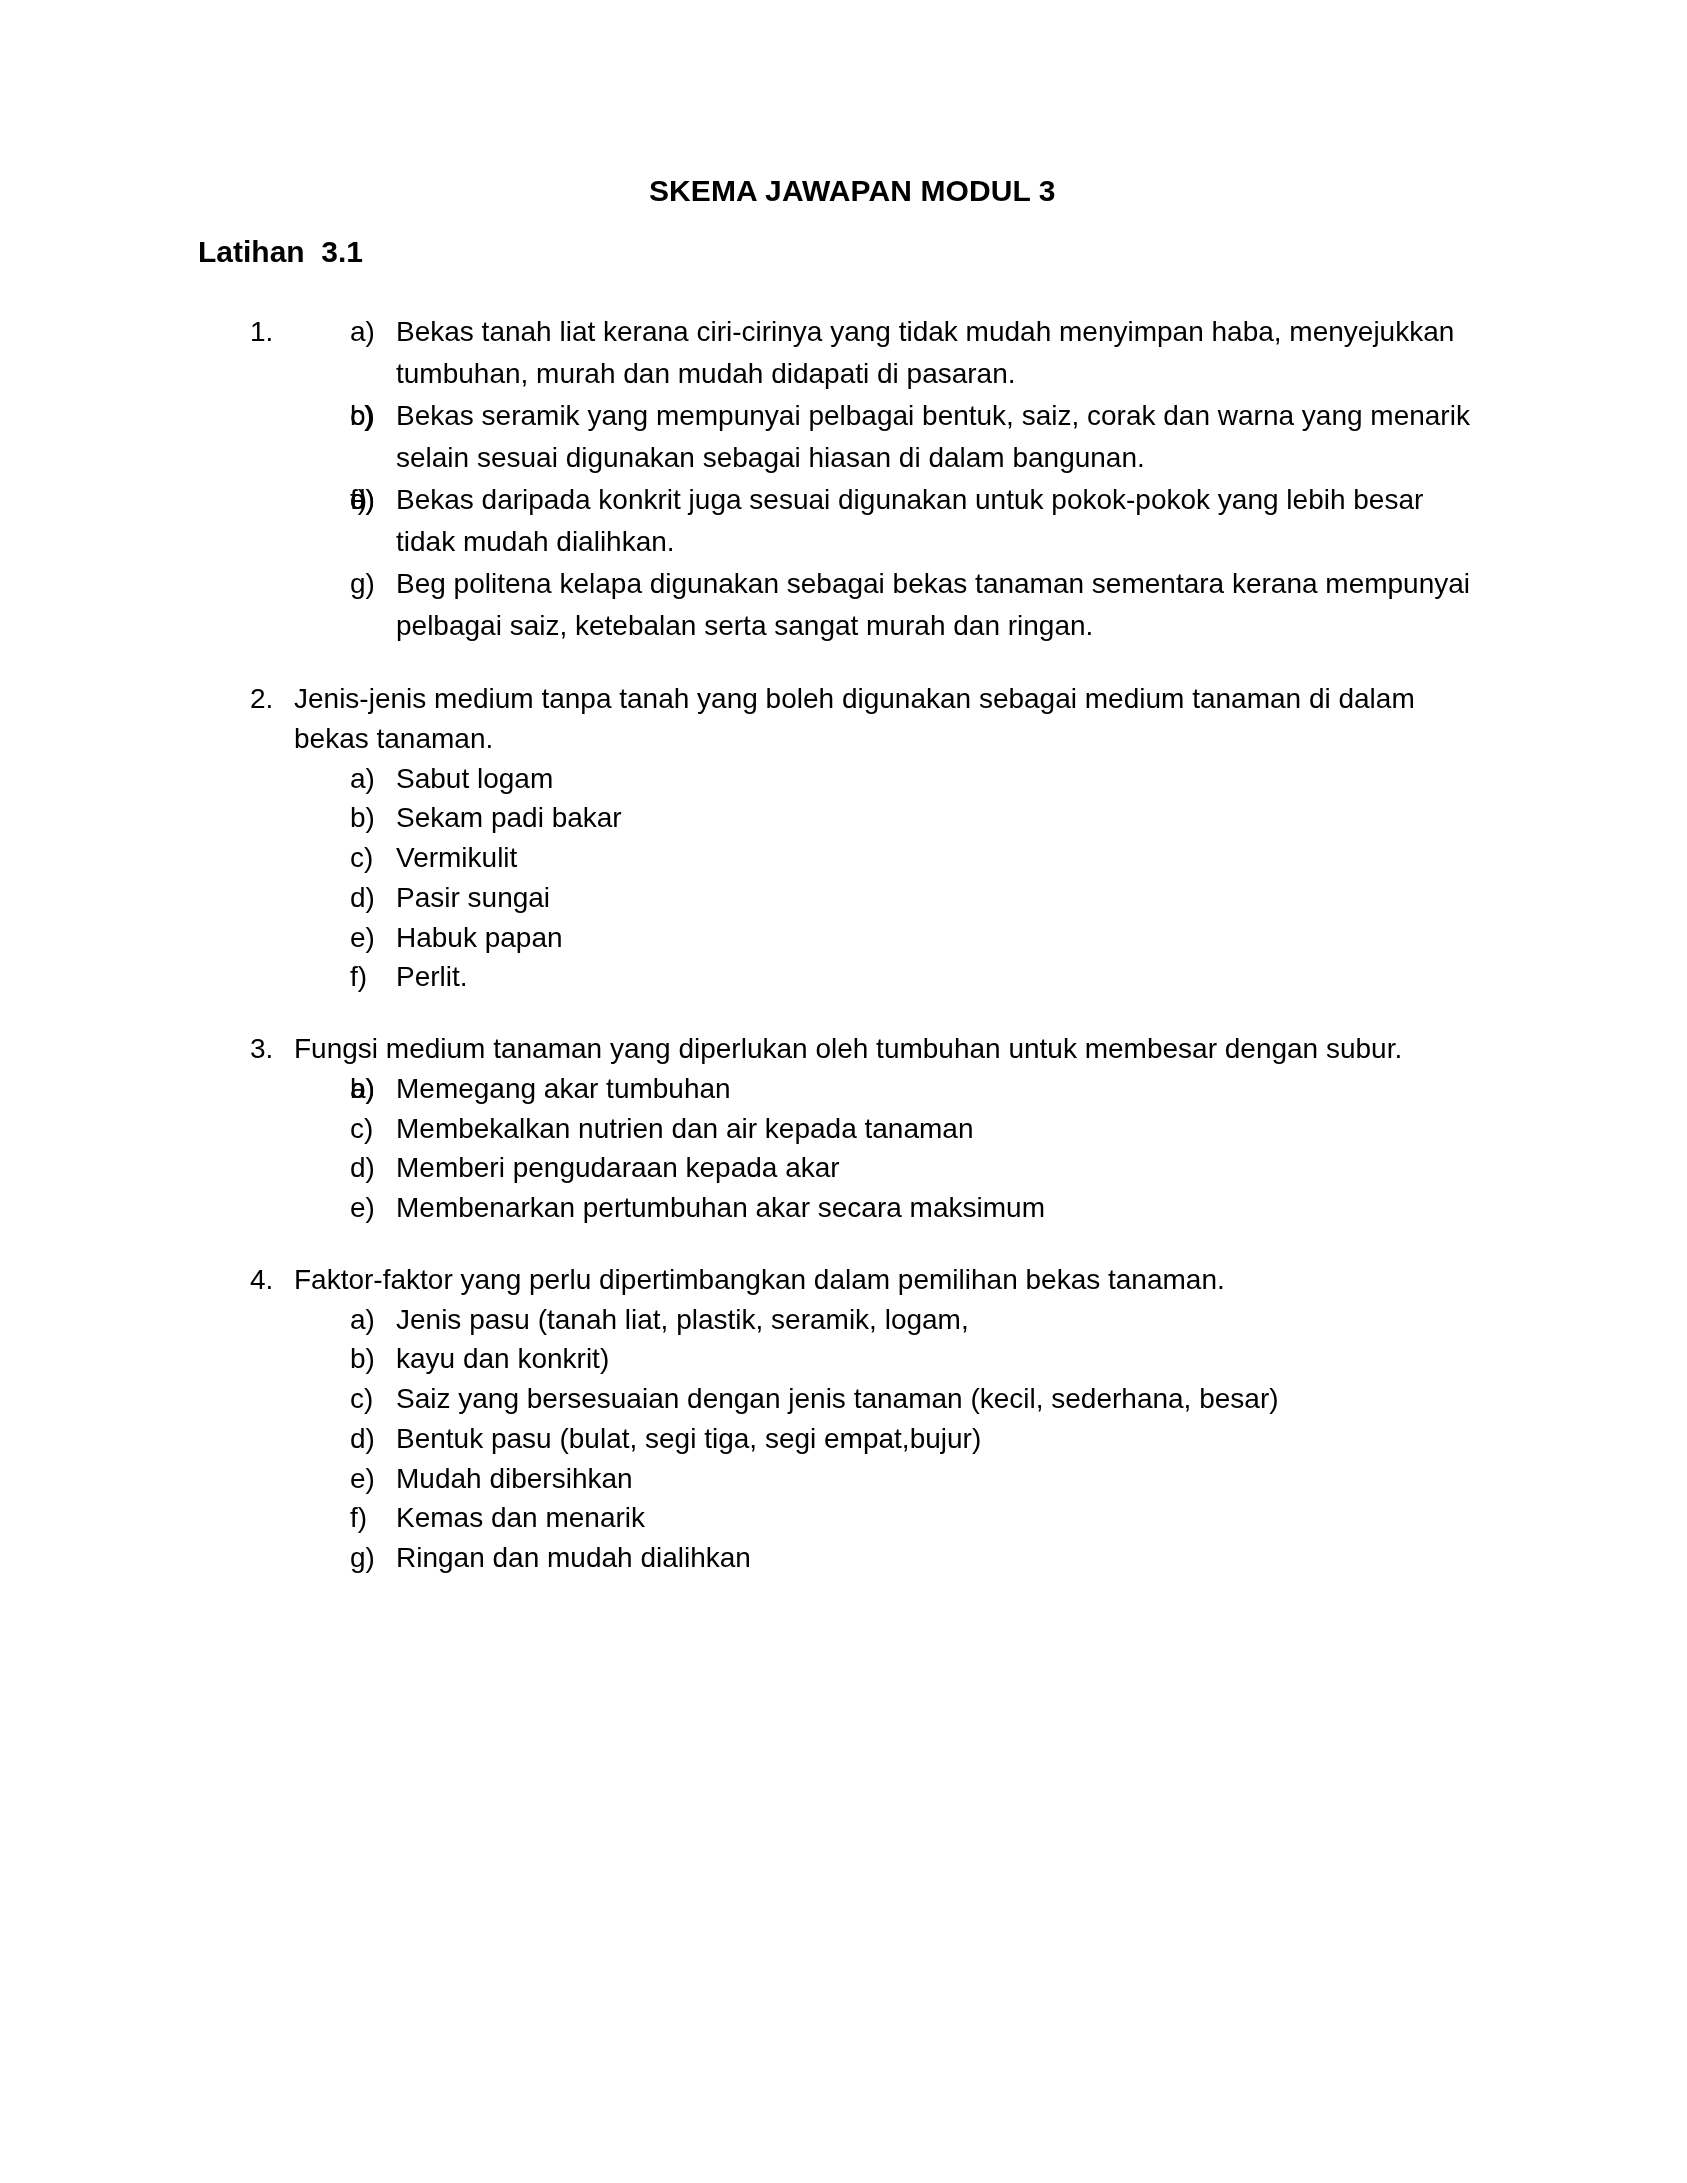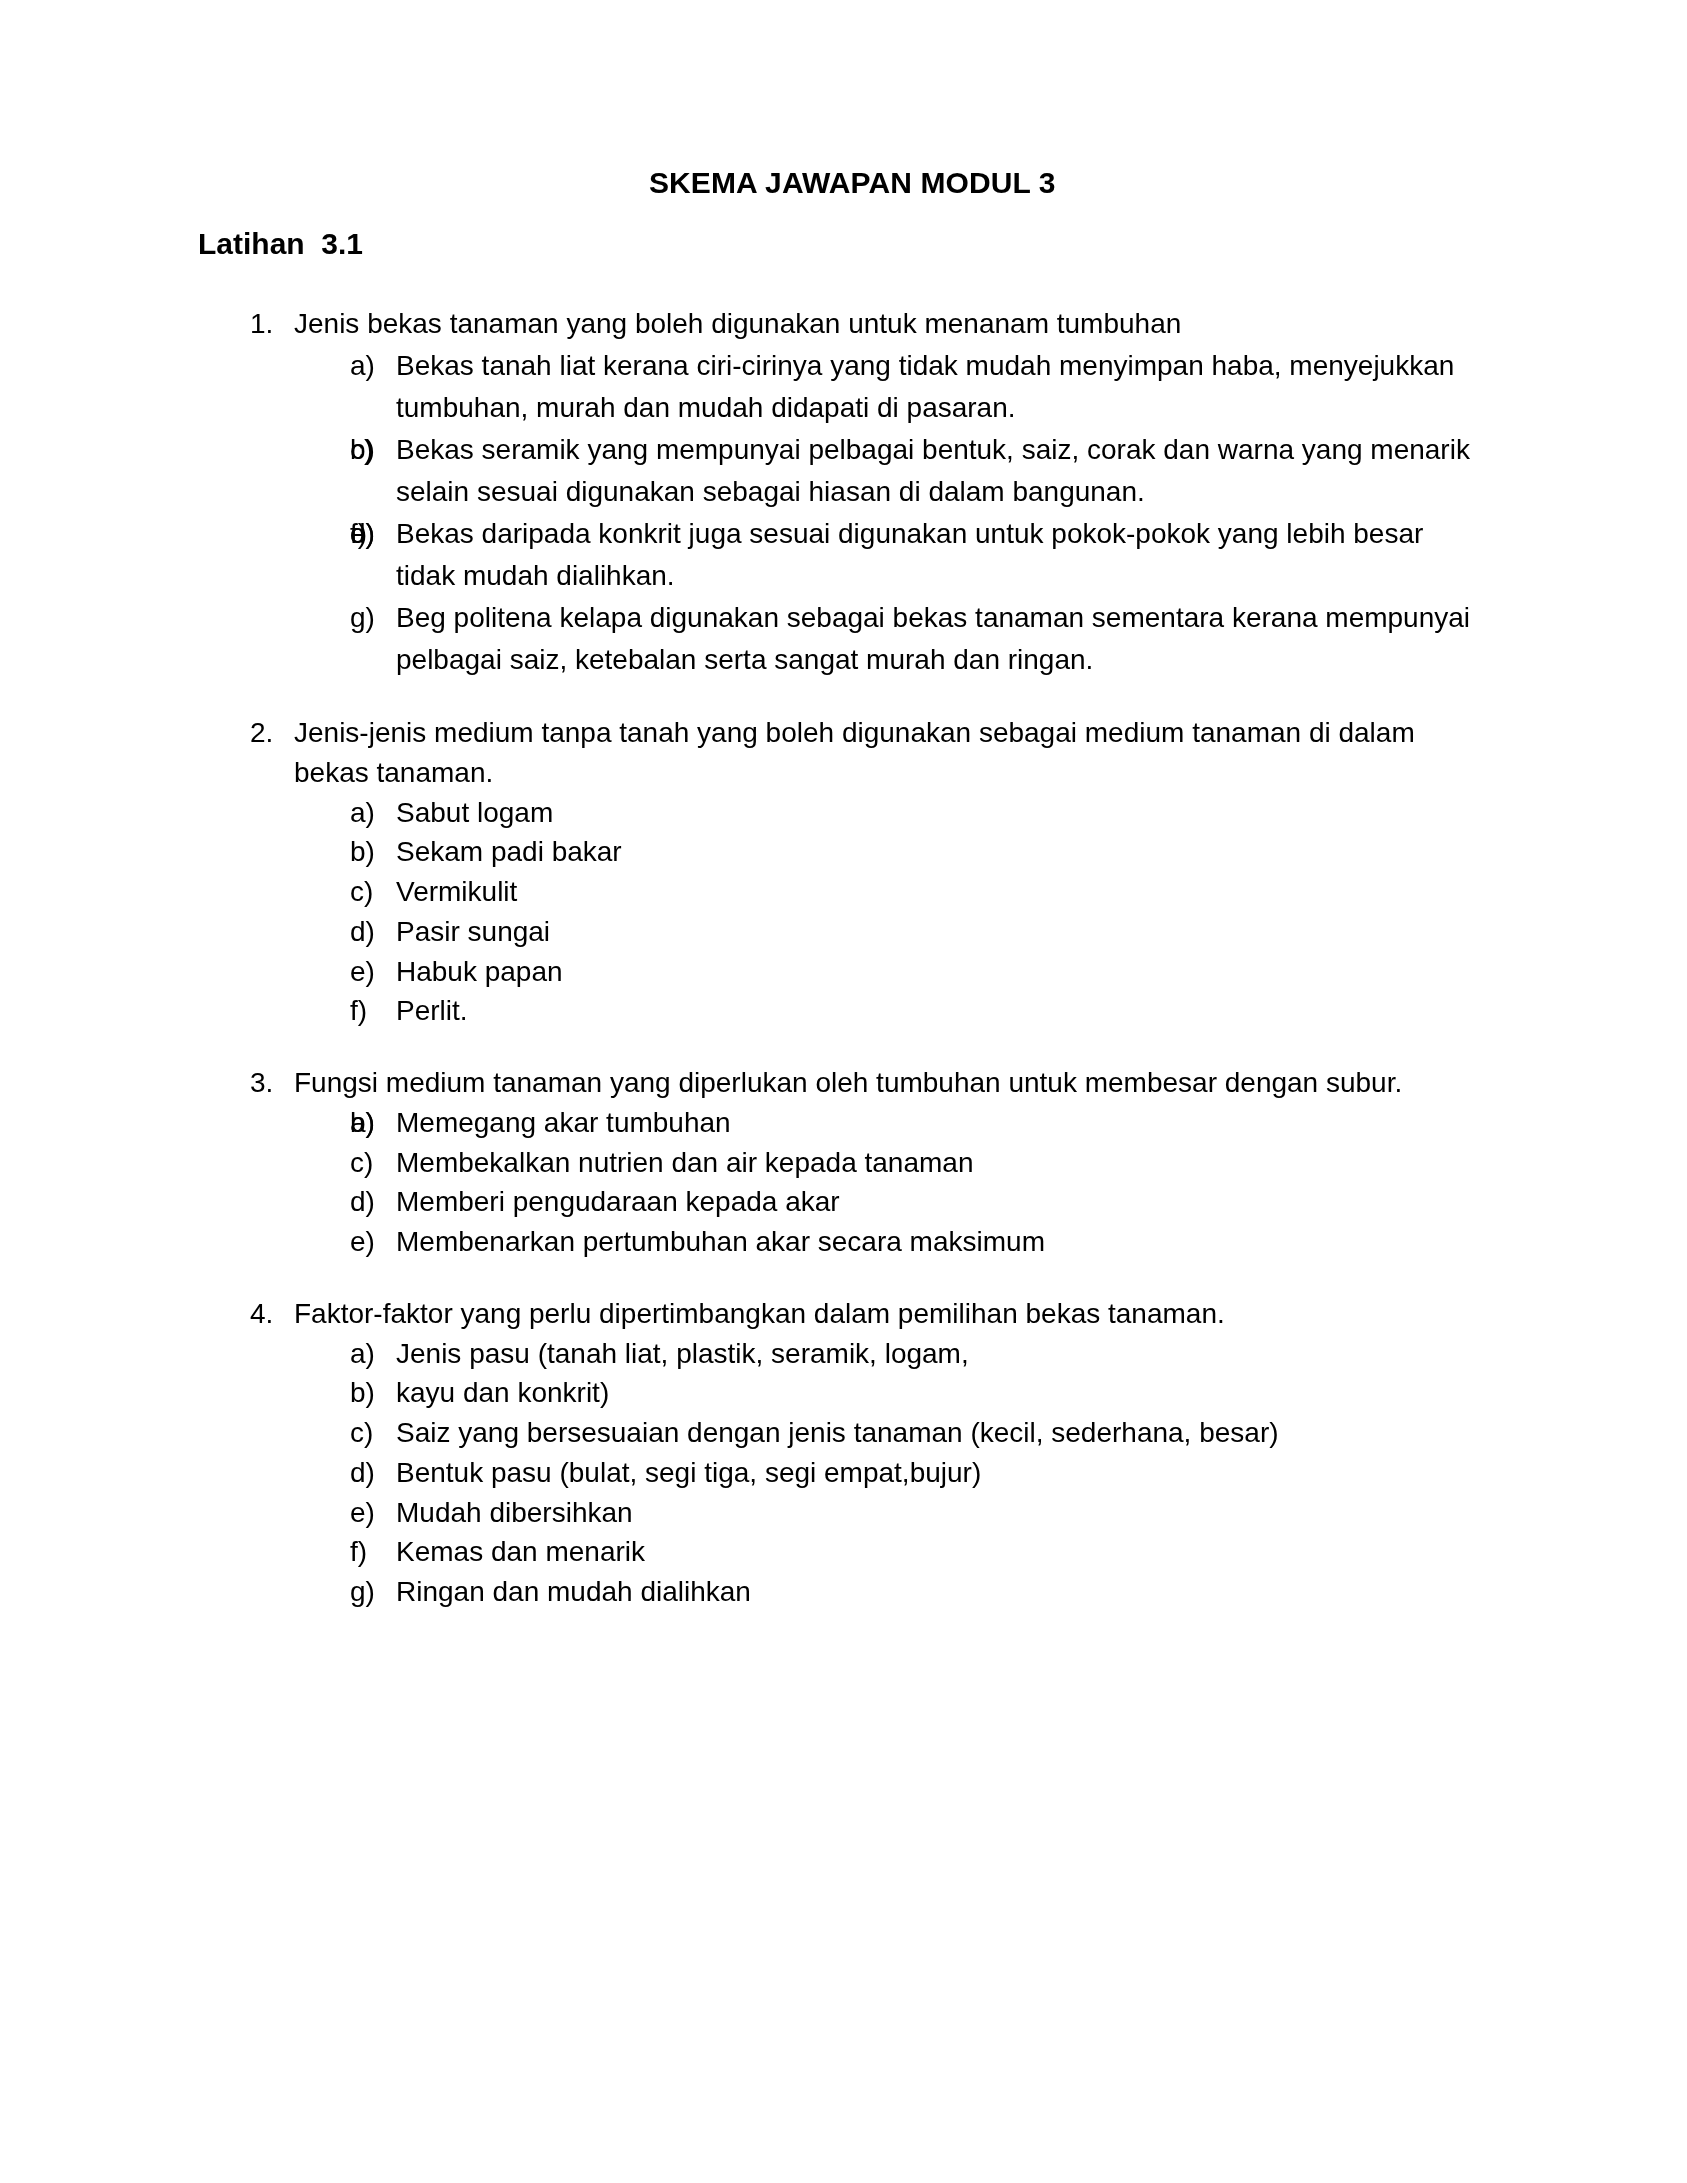--- a/index.html
+++ b/index.html
@@ -17,21 +17,21 @@
     box-sizing: border-box;
     font-family: "Liberation Sans", sans-serif;
     color: #000000;
     overflow: hidden;
   }
 
   
   .content {
     position: absolute;
     left: 198px;
-    top: 168px;
+    top: 176px;
     width: 1290px;
   }
 
   
   .doc-title {
     text-align: center;
     font-weight: bold;
     font-size: 30px;
     line-height: 1.0;
     letter-spacing: 0.1px;
@@ -103,21 +103,21 @@
 
 <div class="page">
   <div class="content">
 
     <div class="doc-title">SKEMA JAWAPAN MODUL 3</div>
 
     <div class="section-heading">Latihan  3.1</div>
 
     <div id="questions-root">
         <div class="question-block">
-          <p class="q-line"><span class="q-marker">1.</span><span>Jenis bekas tanaman yang boleh digunakan untuk menanam tumbuhan</span></p>
+          <p class="q-line"><span class="q-marker">1.</span></p>
           <ul class="sub-list lines-loose">
             <li class="sub-item"><span class="sub-marker">a)</span><span>Bekas tanah liat  kerana ciri-cirinya yang tidak mudah menyimpan haba, menyejukkan tumbuhan, murah dan mudah didapati di pasaran.</span></li>
             <li class="sub-item"><span class="sub-marker">b)</span></li>
             <li class="sub-item"><span class="sub-marker">c)</span><span>Bekas seramik yang mempunyai pelbagai bentuk, saiz, corak dan warna yang menarik selain sesuai digunakan sebagai hiasan di dalam bangunan.</span></li>
             <li class="sub-item"><span class="sub-marker">d)</span></li>
             <li class="sub-item"><span class="sub-marker">e)</span></li>
             <li class="sub-item"><span class="sub-marker">f)</span><span>Bekas daripada konkrit juga sesuai digunakan untuk pokok-pokok yang lebih besar tidak mudah dialihkan.</span></li>
             <li class="sub-item"><span class="sub-marker">g)</span><span>Beg politena kelapa digunakan sebagai bekas tanaman sementara kerana mempunyai pelbagai saiz, ketebalan serta sangat murah dan ringan.</span></li>
           </ul>
         </div>

